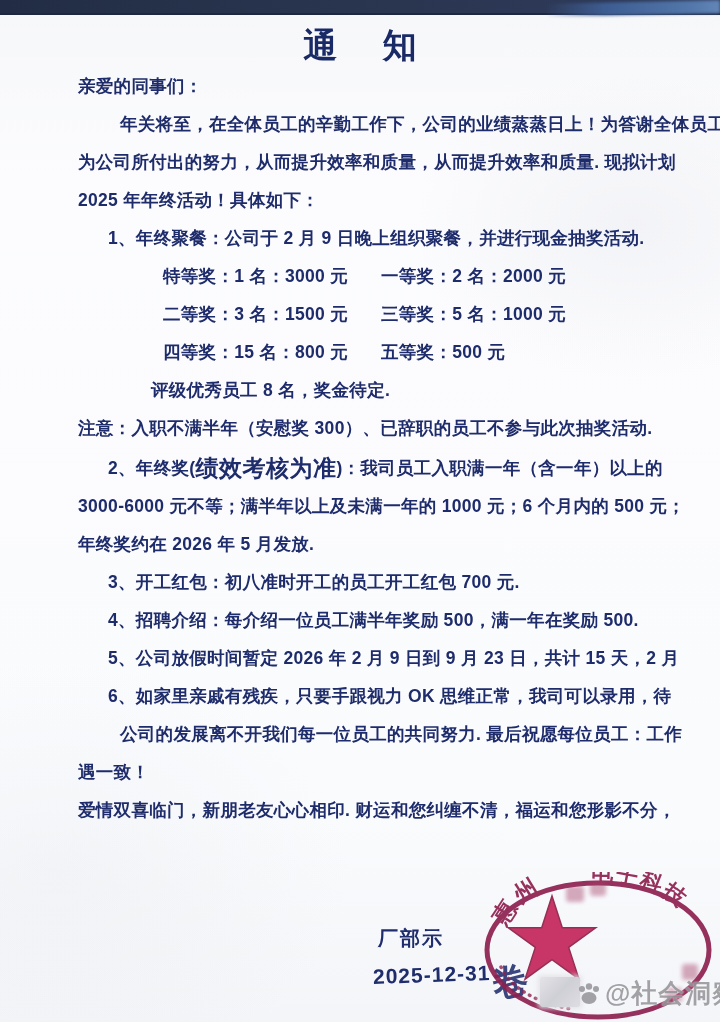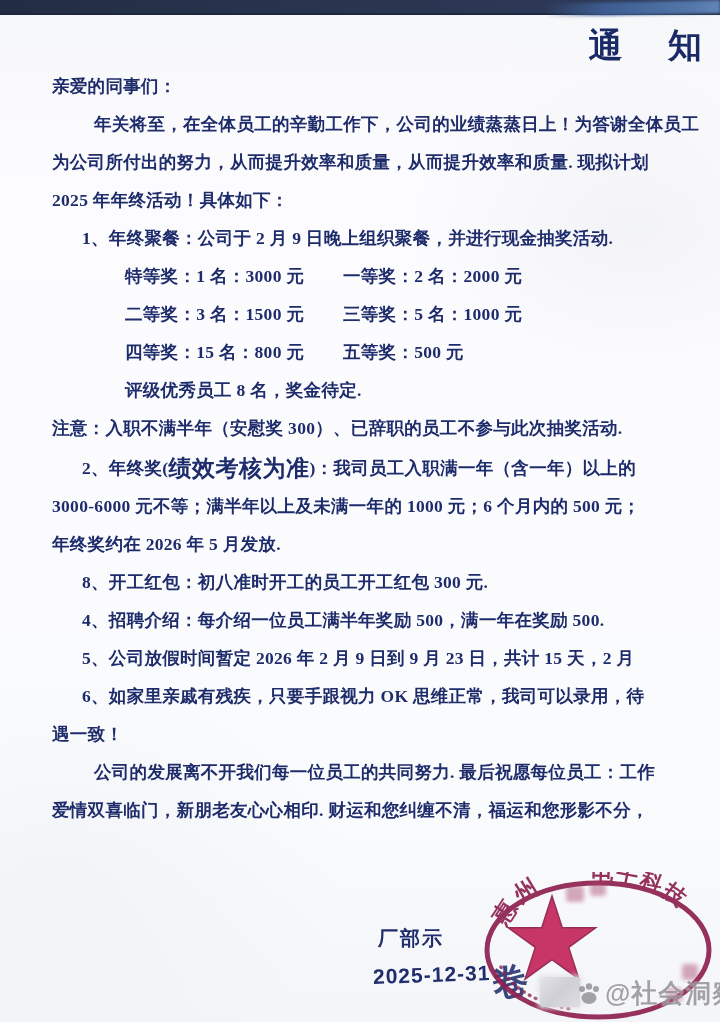--- a/index.html
+++ b/index.html
@@ -24,29 +24,29 @@
   .topbar-glow{
     position:absolute;top:2px;right:0;width:175px;height:13px;
     background:linear-gradient(90deg,rgba(61,93,146,0) 0%,#3d5d92 35%,#5478ab 85%,#6286b8 100%);
     transform:rotate(-1.2deg);filter:blur(1.5px);
   }
   .doc{
     position:absolute;top:13px;left:0;width:720px;color:#1e2c6b;
     font-size:17.5px;font-weight:600;letter-spacing:.3px;
   }
   .title{
-    text-align:right;font-size:34px;font-weight:700;color:#1a2a66;
+    text-align:center;font-size:34px;font-weight:700;color:#1a2a66;
     letter-spacing:18px;padding-left:18px;margin-top:10px;line-height:44px;
   }
-  .body-text{padding-left:52px;padding-right:30px;font-family:Liberation Serif, serif;}
+  .body-text{padding-left:78px;padding-right:30px;}
   .line{line-height:38px;height:38px;white-space:nowrap;}
   .indent{padding-left:42px;}
   .item{padding-left:30px;}
   .prize-row{padding-left:73px;font-weight:700;}
-  .prize-left{display:inline-block;width:218px;}
+  .prize-left{display:inline-block;width:218px;margin-left:12px;}
   .rating{padding-left:73px;font-weight:700;}
   .b{font-weight:700;}
   .emph{font-size:23px;font-weight:700;letter-spacing:.5px;vertical-align:-2px;}
   .item2block{margin-top:2px;}
   .sig{
     position:absolute;left:378px;top:925px;font-size:20px;font-weight:700;color:#1f2d6c;
     letter-spacing:2px;
   }
   .date{
     position:absolute;left:373px;top:963px;font-size:21px;font-weight:700;color:#1f2d6c;
@@ -98,30 +98,30 @@
       <div class="line rating">评级优秀员工 8 名，奖金待定.</div>
 
       <div class="line"><span class="b">注意：</span><span>入职不满半年（安慰奖 300）、已辞职的员工不参与此次抽奖活动.</span></div>
 
       <div class="item2block">
         <div class="line item"><span class="b">2、年终奖(</span><span class="emph">绩效考核为准</span><span class="b">)：</span><span>我司员工入职满一年（含一年）以上的</span></div>
         <div class="line">3000-6000 元不等；满半年以上及未满一年的 1000 元；6 个月内的 500 元；</div>
         <div class="line">年终奖约在 2026 年 5 月发放.</div>
       </div>
 
-      <div class="line item"><span class="b">8、开工红包：</span><span>初八准时开工的员工开工红包 300 元.</span></div>
+      <div class="line item"><span class="b">3、开工红包：</span><span>初八准时开工的员工开工红包 700 元.</span></div>
 
       <div class="line item"><span class="b">4、招聘介绍：</span><span>每介绍一位员工满半年奖励 500，满一年在奖励 500.</span></div>
 
       <div class="line item">5、公司放假时间暂定 2026 年 2 月 9 日到 9 月 23 日，共计 15 天，2 月</div>
 
       <div class="line item">6、如家里亲戚有残疾，只要手跟视力 OK 思维正常，我司可以录用，待</div>
+      <div class="line indent">公司的发展离不开我们每一位员工的共同努力. 最后祝愿每位员工：工作</div>
+
       <div class="line">遇一致！</div>
-
-      <div class="line indent">公司的发展离不开我们每一位员工的共同努力. 最后祝愿每位员工：工作</div>
       <div class="line">爱情双喜临门，新朋老友心心相印. 财运和您纠缠不清，福运和您形影不分，</div>
     </div>
   </div>
 
   <div class="sig">厂部示</div>
   <div class="date">2025-12-31</div>
 
   <div class="seal-bottom-char">卷</div>
 
   <svg class="stamp" viewBox="0 0 250 150" xmlns="http://www.w3.org/2000/svg">

